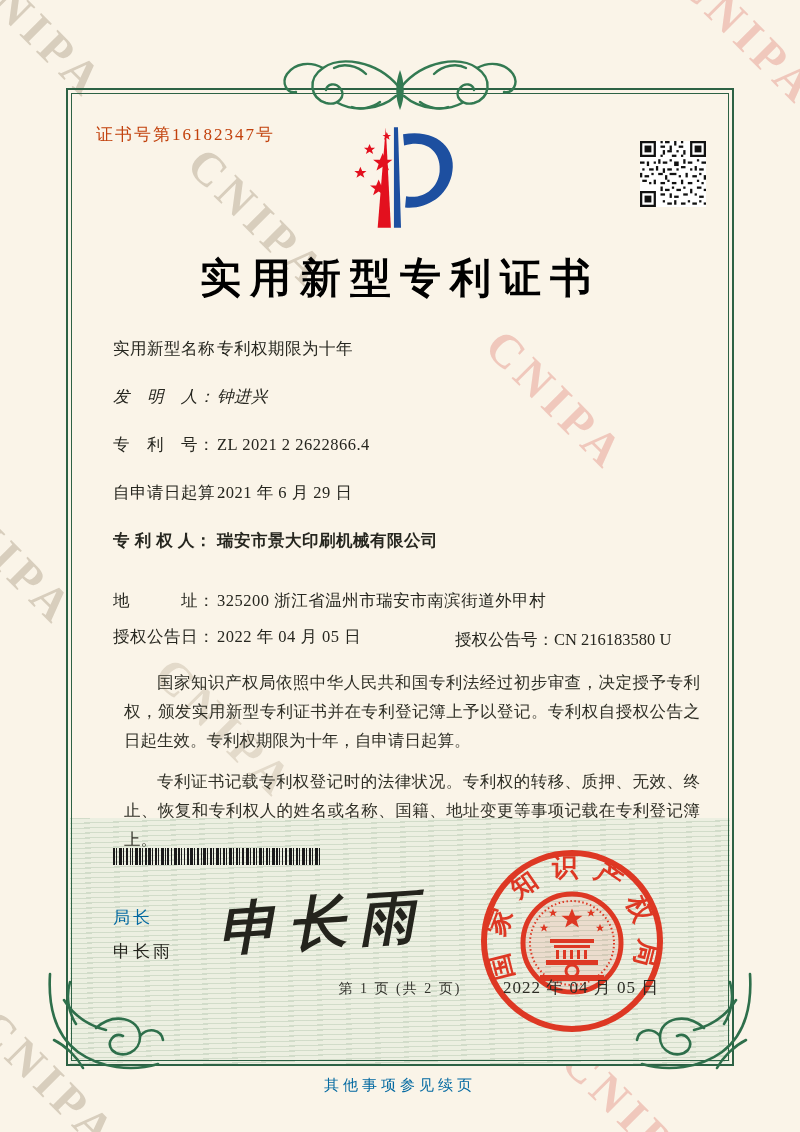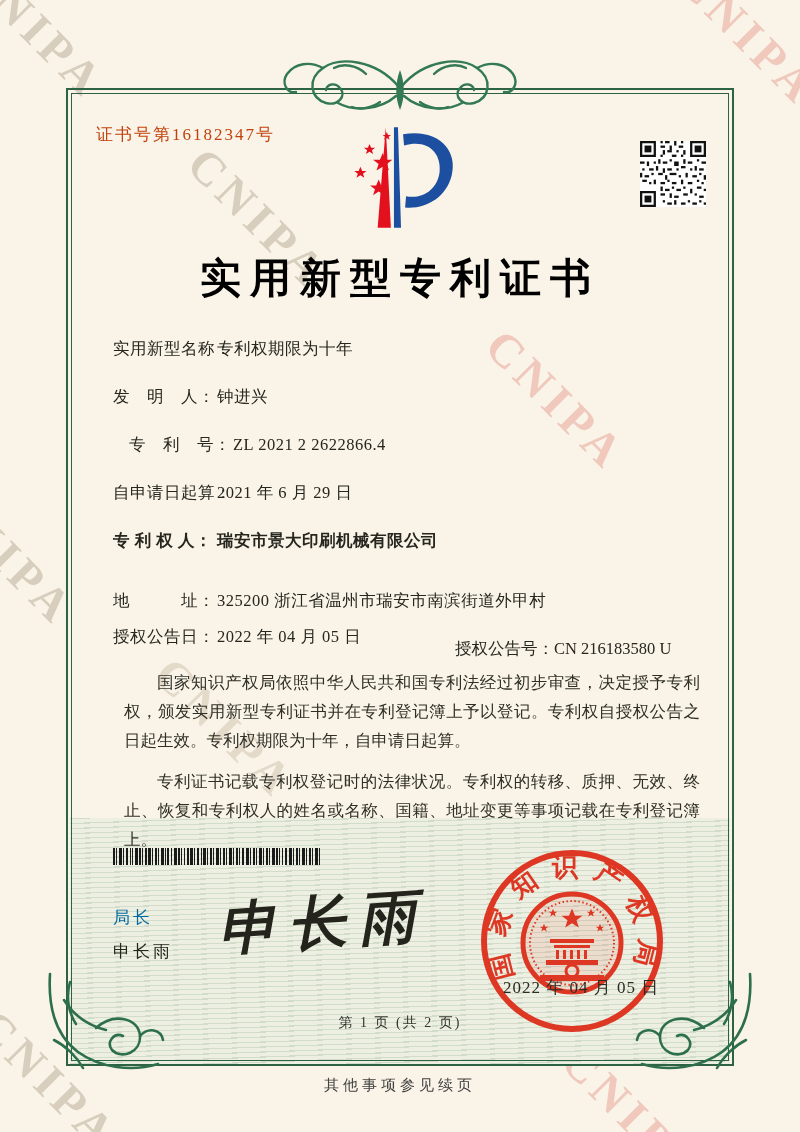--- a/index.html
+++ b/index.html
@@ -30,44 +30,44 @@
   .logo{position:absolute;left:334px;top:124px;z-index:5;}
   .qr{position:absolute;left:640px;top:141px;z-index:5;}
 
   .title{position:absolute;left:0;top:251px;width:100%;text-align:center;font-size:41px;
       font-weight:bold;letter-spacing:9px;color:#000000;z-index:5;}
 
   .fields{position:absolute;left:113px;top:338px;width:600px;z-index:5;font-size:16.5px;color:#26261f;}
   .frow{position:absolute;left:0;white-space:nowrap;}
   .flabel{display:inline-block;width:104px;letter-spacing:0.5px;}
   .fvalue{letter-spacing:0.5px;}
-  .fpair2{position:absolute;left:342px;top:12px;white-space:nowrap;}
+  .fpair2{position:absolute;left:342px;top:3px;white-space:nowrap;}
 
   .body-text{position:absolute;left:112px;top:656px;width:600px;z-index:5;font-size:16.5px;
       line-height:29px;color:#2f2f26;text-align:justify;}
   .body-text p{margin:12px;text-indent:2em;}
 
   .barcode{position:absolute;left:113px;top:848px;z-index:5;}
 
   .signer-title{position:absolute;left:113px;top:906px;font-family:"Liberation Sans",sans-serif;
       font-size:17px;letter-spacing:3px;color:#0369a1;z-index:5;}
   .signer-name{position:absolute;left:113px;top:940px;font-family:"Liberation Sans",sans-serif;
       font-size:17px;letter-spacing:3px;color:#26261f;z-index:5;}
   .signature{position:absolute;left:218px;top:884px;width:220px;font-size:58px;font-style:italic;
       font-weight:bold;letter-spacing:12px;color:#24241d;transform:rotate(-4deg);z-index:6;
       white-space:nowrap;}
 
   .seal{position:absolute;left:478px;top:847px;z-index:6;opacity:0.93;}
   .seal-date{position:absolute;left:503px;top:976px;font-size:17px;letter-spacing:1px;
       color:#2b2b24;z-index:8;white-space:nowrap;}
 
-  .page-info{position:absolute;left:0;top:1014px;width:100%;text-align:center;font-size:14px;
+  .page-info{position:absolute;left:0;top:980px;width:100%;text-align:center;font-size:14px;
       letter-spacing:2px;color:#33332d;z-index:5;}
   .footer-note{position:absolute;left:0;top:1076px;width:100%;text-align:center;font-size:15px;
-      letter-spacing:4px;color:#404040;z-index:5;}
+      letter-spacing:4px;color:#0369a1;z-index:5;}
 
   .orn-top{position:absolute;left:280px;top:50px;z-index:4;}
   .orn-bl{position:absolute;left:44px;top:972px;z-index:4;}
   .orn-br{position:absolute;left:624px;top:972px;z-index:4;transform:scaleX(-1);}
 </style>
 </head>
 <body>
 
 <div id="page">
 
@@ -224,24 +224,24 @@
         <rect x="28" y="27" width="1" height="1"></rect>
     </g>
   </svg>
 
   <div class="title">实用新型专利证书</div>
 
   <div class="fields">
     <div class="frow" style="top:0;">
       <span class="flabel">实用新型名称：</span><span class="fvalue">专利权期限为十年</span>
     </div>
-    <div class="frow" style="top:48px;">
+    <div class="frow" style="top:48px;font-style:italic;">
       <span class="flabel">发　明　人：</span><span class="fvalue">钟进兴</span>
     </div>
-    <div class="frow" style="top:96px;margin-left:16px;">
+    <div class="frow" style="top:96px;">
       <span class="flabel">专　利　号：</span><span class="fvalue">ZL 2021 2 2622866.4</span>
     </div>
     <div class="frow" style="top:144px;">
       <span class="flabel">自申请日起算：</span><span class="fvalue">2021 年 6 月 29 日</span>
     </div>
     <div class="frow" style="top:192px;font-weight:bold;">
       <span class="flabel">专 利 权 人：</span><span class="fvalue">瑞安市景大印刷机械有限公司</span>
     </div>
     <div class="frow" style="top:252px;">
       <span class="flabel">地　　　址：</span><span class="fvalue">325200 浙江省温州市瑞安市南滨街道外甲村</span>

